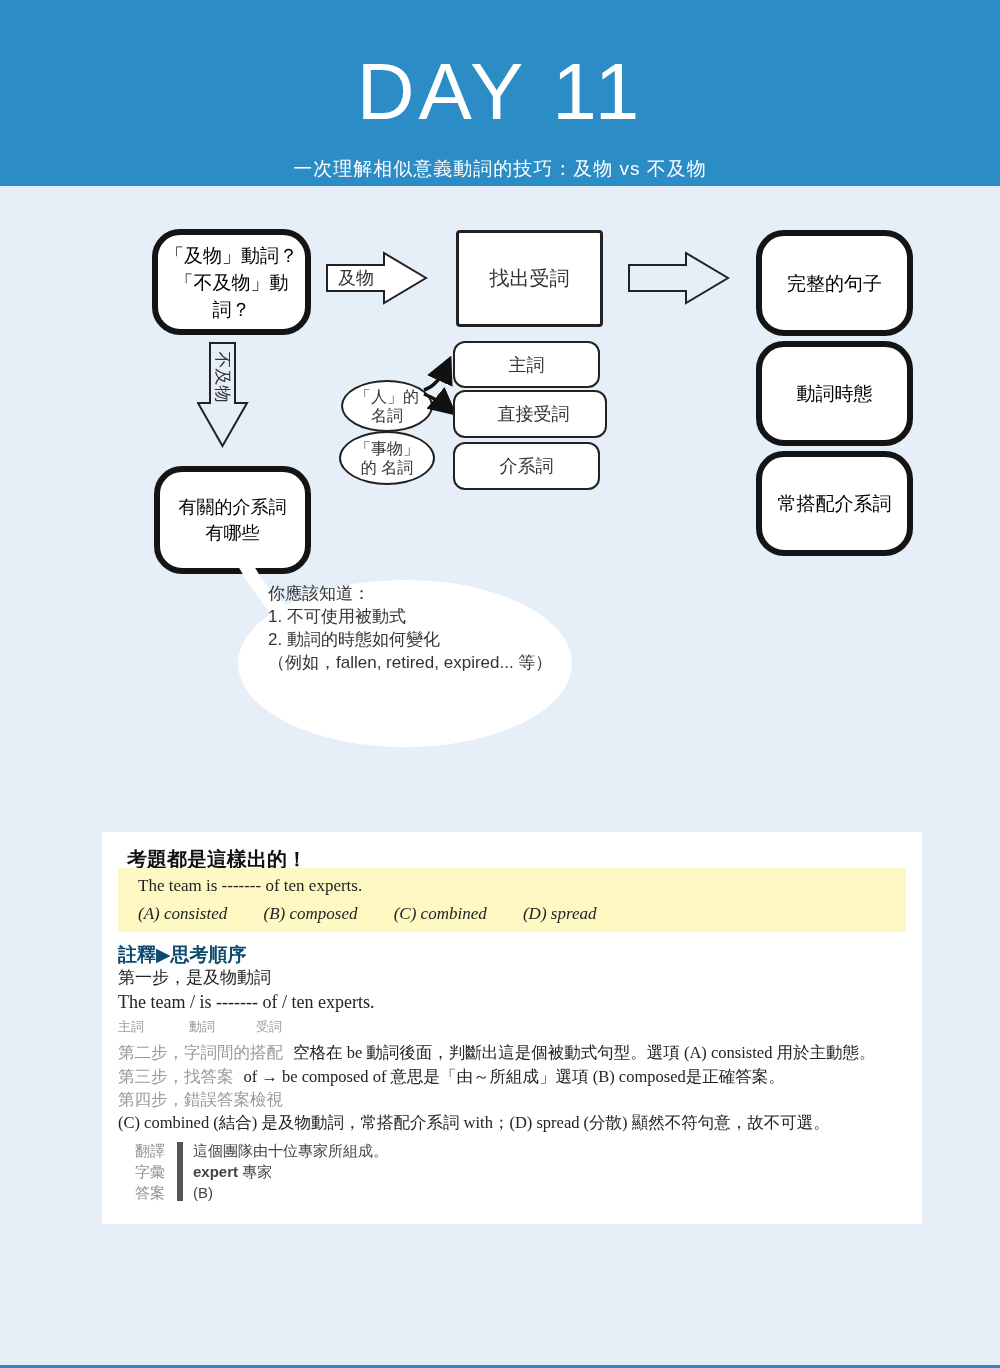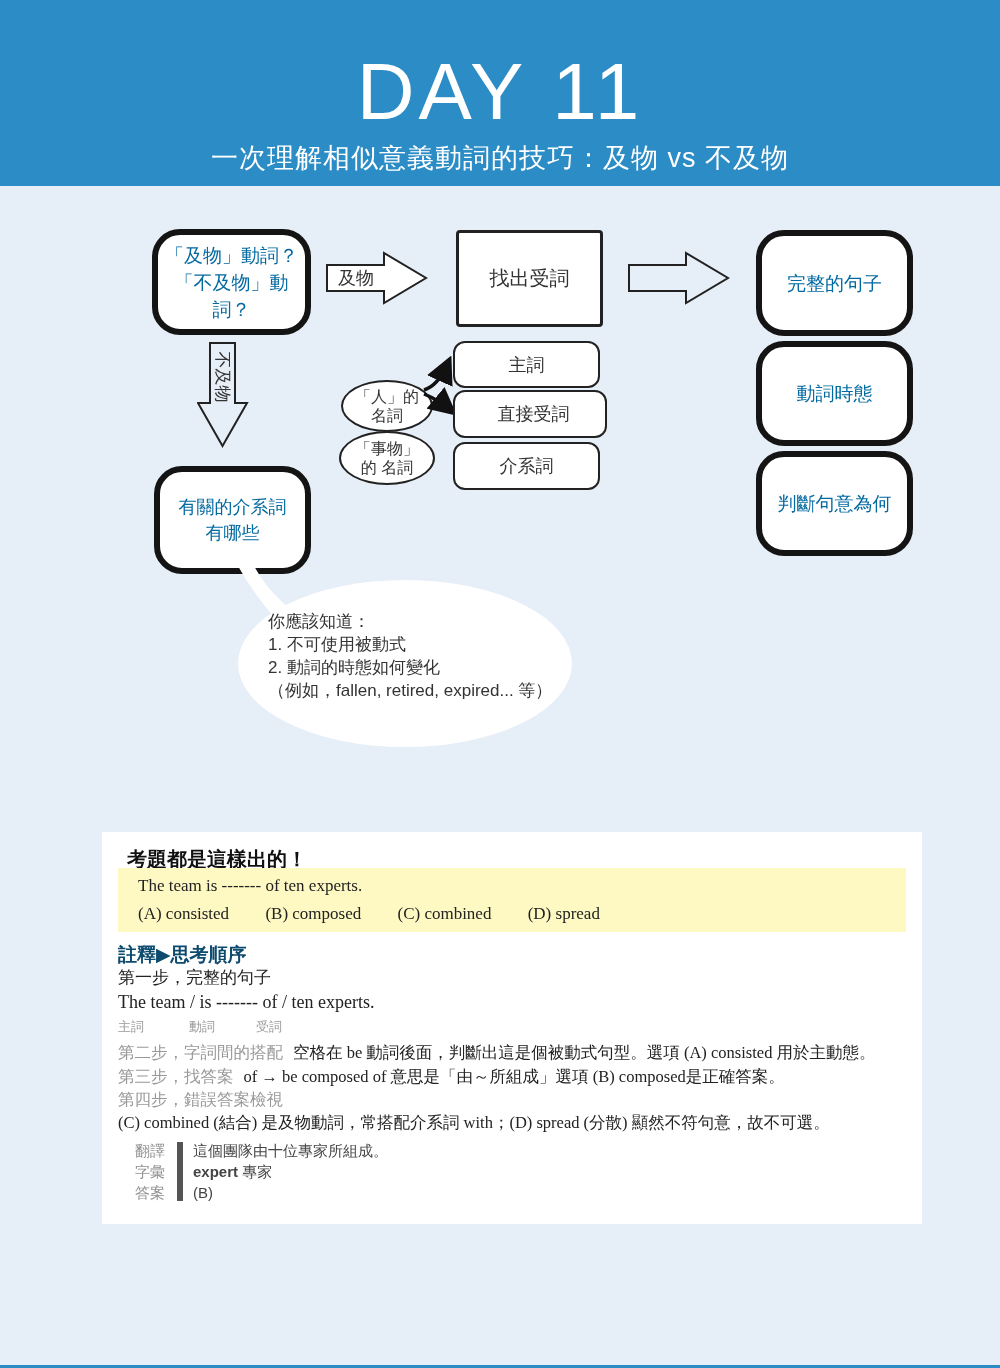--- a/index.html
+++ b/index.html
@@ -2,47 +2,47 @@
 <html><head>
 <meta charset="utf-8">
 <style>
   html,body{margin:0;padding:0;}
   body{font-family:"Liberation Sans","DejaVu Sans",sans-serif;}
   .page{position:relative;width:1000px;height:1368px;background:#e6eef8;overflow:hidden;}
 
   
   .hdr{position:absolute;left:0;top:0;width:1000px;height:186px;background:#2b8cc6;color:#fff;text-align:center;}
   .hdr-title{margin:0;padding-top:52px;font-size:80px;line-height:1;font-weight:200;letter-spacing:4px;}
-  .hdr-sub{margin-top:8px;font-size:27px;letter-spacing:1px;}
+  .hdr-sub{margin-top:24px;font-size:19px;letter-spacing:1px;}
 
   
   .abs{position:absolute;}
   .tbox{position:absolute;background:#fff;border:6px solid #141414;border-radius:28px;
         display:flex;flex-direction:column;align-items:center;justify-content:center;
-        font-size:19px;color:#0369a1;text-align:center;line-height:27px;}
+        font-size:19px;color:#000000;text-align:center;line-height:27px;}
   .mbox{position:absolute;background:#fff;border:3px solid #222;border-radius:4px;
         display:flex;align-items:center;justify-content:center;font-size:20px;color:#333;}
   .sbox{position:absolute;background:#fff;border:2px solid #222;border-radius:12px;
         display:flex;align-items:center;justify-content:center;font-size:18px;color:#333;}
   .oval{position:absolute;background:#fff;border:2px solid #222;border-radius:50%;
         display:flex;flex-direction:column;align-items:center;justify-content:center;
         font-size:16px;line-height:19px;color:#333;text-align:center;margin-top:40px;}
   .arrow-label{position:absolute;font-size:18px;color:#333;text-align:center;}
   .rot90{transform:rotate(90deg);transform-origin:center center;}
   .bubble{position:absolute;left:238px;top:580px;width:334px;height:167px;background:#fff;border-radius:50%;}
-  .bubble-text{position:absolute;left:268px;top:610px;width:300px;font-size:17px;line-height:23px;color:#333;}
+  .bubble-text{position:absolute;left:268px;top:582px;width:300px;font-size:17px;line-height:23px;color:#333;}
 
   
   .panel{position:absolute;left:102px;top:832px;width:820px;height:392px;background:#fff;overflow:hidden;}
   .panel-h{position:absolute;left:25px;top:14px;font-family:"Liberation Serif","DejaVu Serif",serif;
            font-weight:bold;font-size:20px;color:#111;}
   .qbox{position:absolute;left:16px;top:36px;width:788px;height:64px;background:#fef9c3;}
   .serif{font-family:"Liberation Serif","DejaVu Serif",serif;}
   .qline{position:absolute;left:20px;top:8px;font-size:17px;color:#222;}
-  .opts{position:absolute;left:20px;top:36px;font-size:17px;color:#222;}
+  .opts{position:absolute;left:20px;top:36px;font-size:17px;color:#222;font-style:italic;}
   .opts span{margin-right:32px;}
   .notes-h{position:absolute;left:16px;top:110px;font-size:19px;font-weight:bold;color:#0c4a6e;}
   .gray{color:#999;}
   .stepline{position:absolute;left:16px;font-size:16.5px;color:#222;white-space:nowrap;}
   .stepline .lbl{color:#999;margin-right:10px;}
   .ann{position:absolute;top:186px;font-size:13px;color:#999;}
   .pfoot{position:absolute;left:33px;top:308px;display:flex;align-items:stretch;font-size:15px;line-height:21px;}
   .pfoot .labels{color:#909090;text-align:left;}
   .pfoot .bar{width:6px;background:#555;margin:2px 10px 2px 12px;}
   .pfoot .content{color:#444;}
@@ -71,21 +71,21 @@
     <div class="arrow-label" style="left:332px;top:266px;width:48px;">及物</div>
 
     <div class="mbox" style="left:456px;top:230px;width:141px;height:91px;">找出受詞</div>
 
     <svg class="abs" style="left:628px;top:251px;" width="102" height="54" viewBox="0 0 102 54">
       <polygon points="1,14 58,14 58,2 100,27 58,52 58,40 1,40" fill="none" stroke="#222" stroke-width="2"></polygon>
     </svg>
 
     <div class="tbox" style="left:756px;top:230px;width:145px;height:94px;">完整的句子</div>
     <div class="tbox" style="left:756px;top:341px;width:145px;height:93px;">動詞時態</div>
-    <div class="tbox" style="left:756px;top:451px;width:145px;height:93px;">判斷句意為何</div>
+    <div class="tbox" style="left:756px;top:451px;width:145px;height:93px;">常搭配介系詞</div>
 
     <svg class="abs" style="left:197px;top:342px;" width="52" height="106" viewBox="0 0 52 106">
       <polygon points="13,1 38,1 38,61 50,61 25.5,104 1,61 13,61" fill="none" stroke="#222" stroke-width="2"></polygon>
     </svg>
     <div class="arrow-label rot90" style="left:193px;top:366px;width:60px;height:22px;font-size:17px;">不及物</div>
 
     <div class="oval" style="left:341px;top:340px;width:88px;height:48px;">
       <span>「人」的</span>
       <span>名詞</span>
     </div>
@@ -133,21 +133,21 @@
       <div class="opts serif">
         <span>(A) consisted</span>
         <span>(B) composed</span>
         <span>(C) combined</span>
         <span>(D) spread</span>
       </div>
     </div>
 
     <div class="notes-h">註釋▶思考順序</div>
 
-    <div class="stepline gray" style="top:134px;font-size:17px;">第一步，完整的句子</div>
+    <div class="stepline gray" style="top:134px;font-size:17px;">第一步，是及物動詞</div>
     <div class="stepline serif" style="top:160px;font-size:18px;">The team / is ------- of / ten experts.</div>
     <span class="ann" style="left:16px;">主詞</span>
     <span class="ann" style="left:87px;">動詞</span>
     <span class="ann" style="left:154px;">受詞</span>
 
     <div class="stepline serif" style="top:210px;">
       <span class="lbl">第二步，字詞間的搭配</span><span>空格在 be 動詞後面，判斷出這是個被動式句型。選項 (A) consisted 用於主動態。</span>
     </div>
     <div class="stepline serif" style="top:234px;">
       <span class="lbl">第三步，找答案</span><span>of → be composed of 意思是「由～所組成」選項 (B) composed是正確答案。</span>

